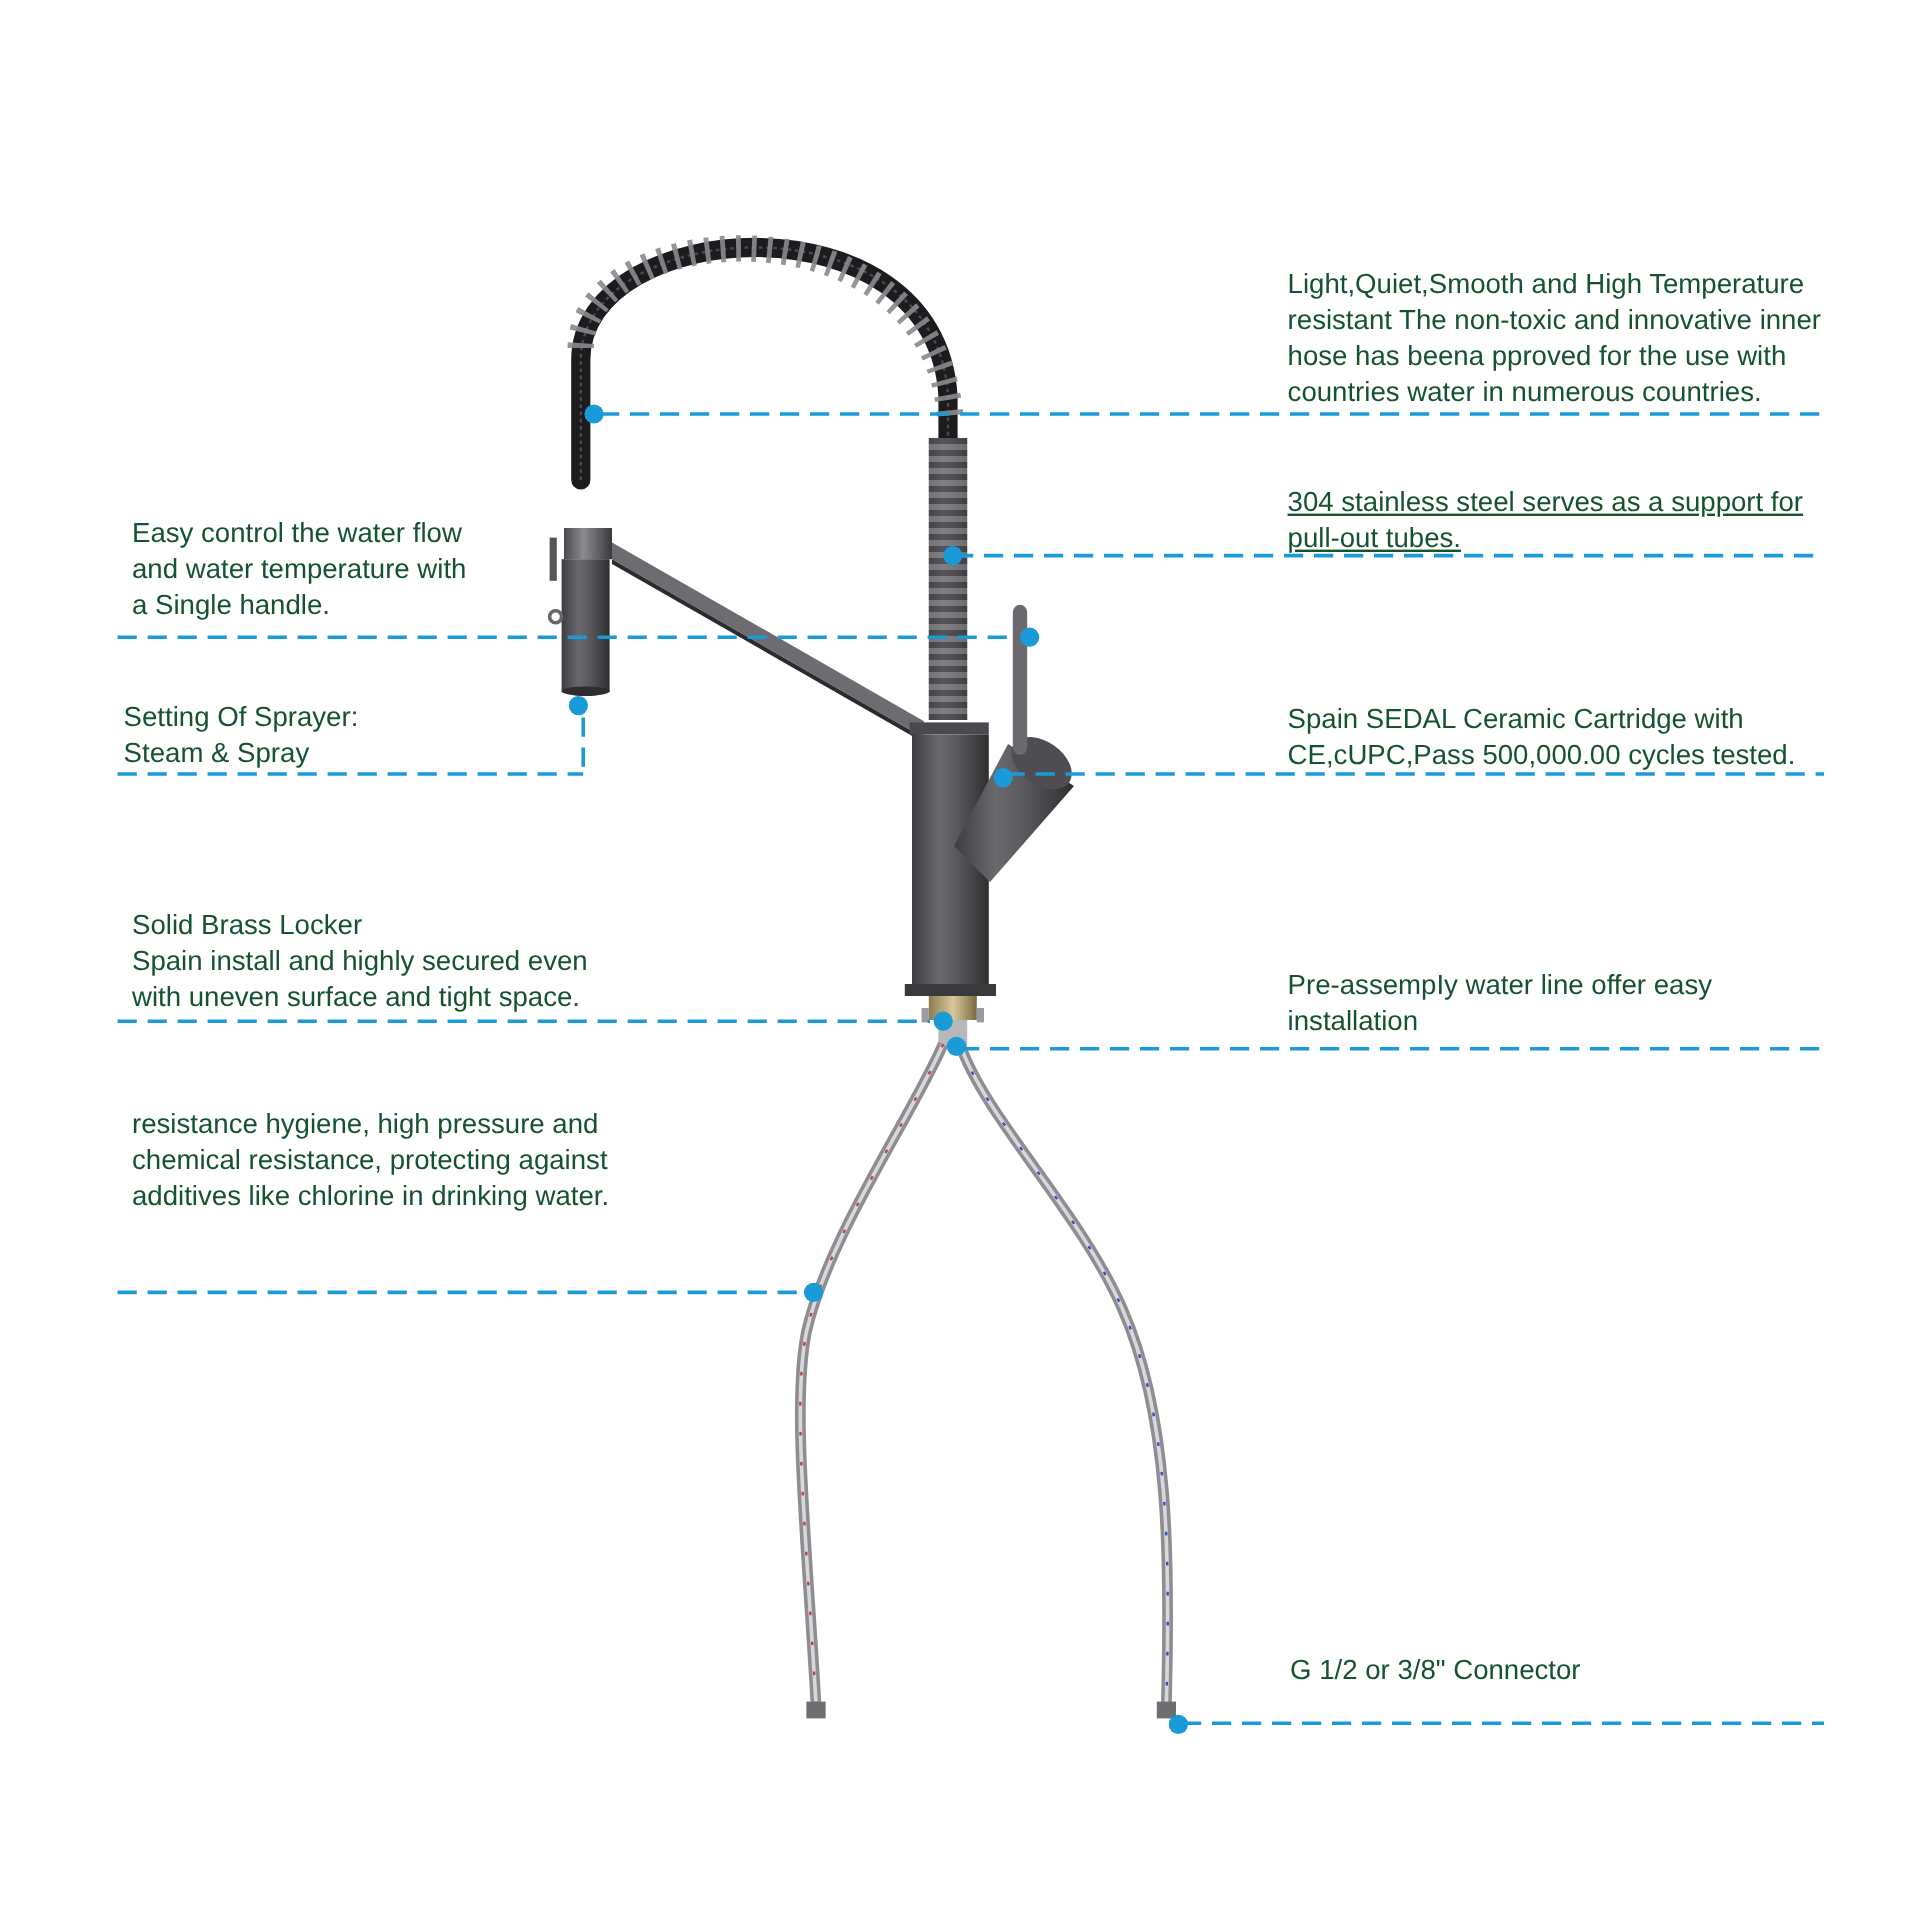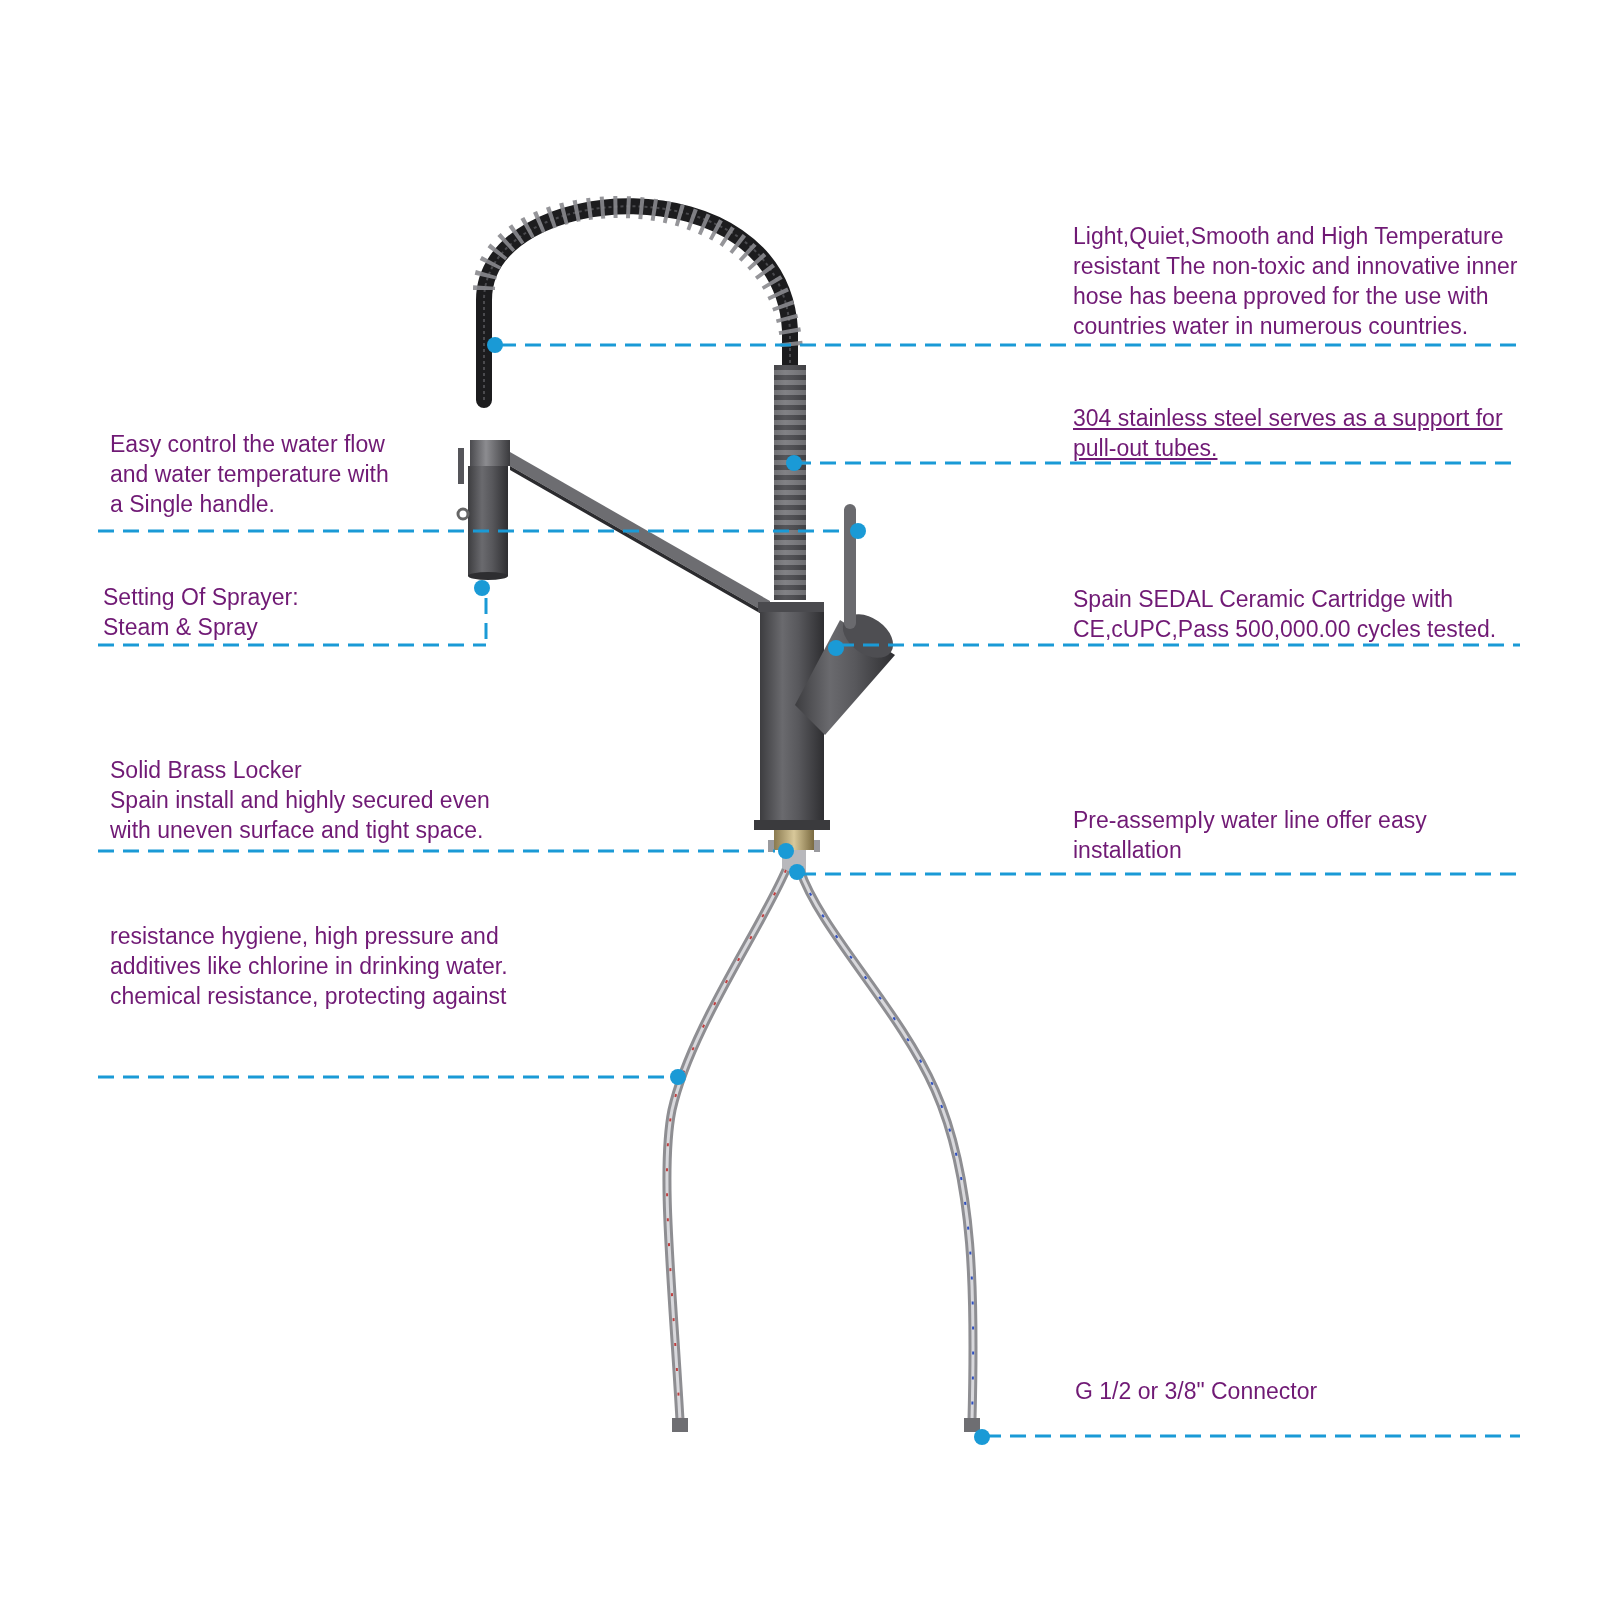--- a/index.html
+++ b/index.html
@@ -2,21 +2,21 @@
 <html><head>
   <meta charset="utf-8">
   <style>
     html, body { margin: 0; padding: 0; background: #ffffff; }
     body { width: 1600px; height: 1600px; position: relative; overflow: hidden; font-family: "DejaVu Sans", sans-serif; }
     .label {
       position: absolute;
       font-family: "Liberation Sans", "DejaVu Sans", sans-serif;
       font-size: 23px;
       line-height: 30px;
-      color: #701a75;
+      color: #14532d;
       font-weight: 400;
       white-space: nowrap;
     }
     .label .line { display: block; }
     svg.diagram { position: absolute; left: 0; top: 0; }
   </style>
 </head>
 <body>
 
 <svg class="diagram" width="1600" height="1600" viewBox="0 0 1600 1600">
@@ -159,19 +159,19 @@
   <span class="line">with uneven surface and tight space.</span>
 </div>
 
 <div class="label" style="left:1073px; top:805px;">
   <span class="line">Pre-assempIy water line offer easy</span>
   <span class="line">installation</span>
 </div>
 
 <div class="label" style="left:110px; top:921px;">
   <span class="line">resistance hygiene, high pressure and</span>
+  <span class="line">chemical resistance, protecting against</span>
   <span class="line">additives like chlorine in drinking water.</span>
-  <span class="line">chemical resistance, protecting against</span>
 </div>
 
 <div class="label" style="left:1075px; top:1376px;">
   <span class="line">G 1/2 or 3/8" Connector</span>
 </div>
 
 </body></html>

